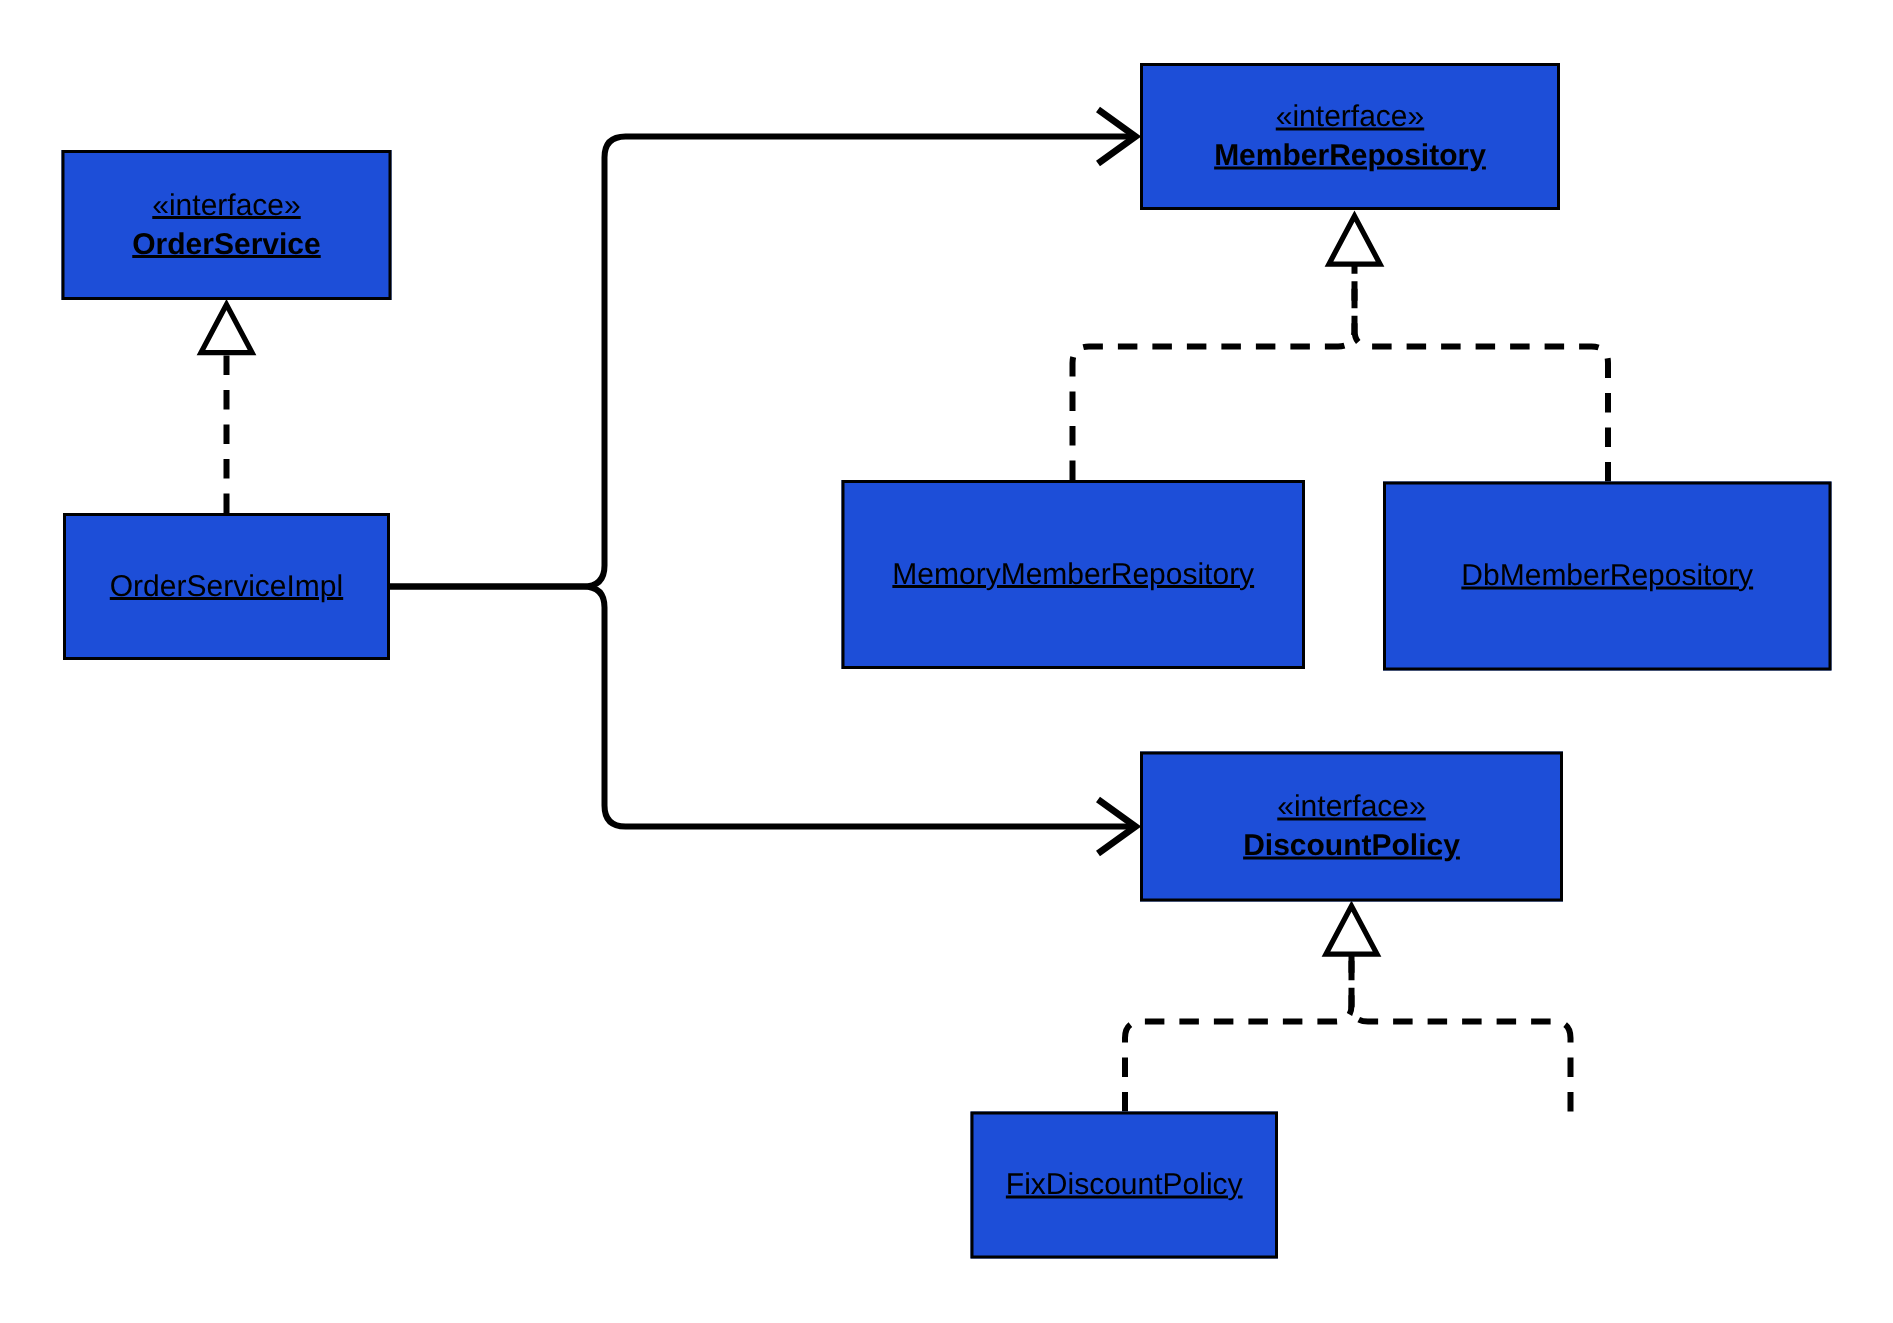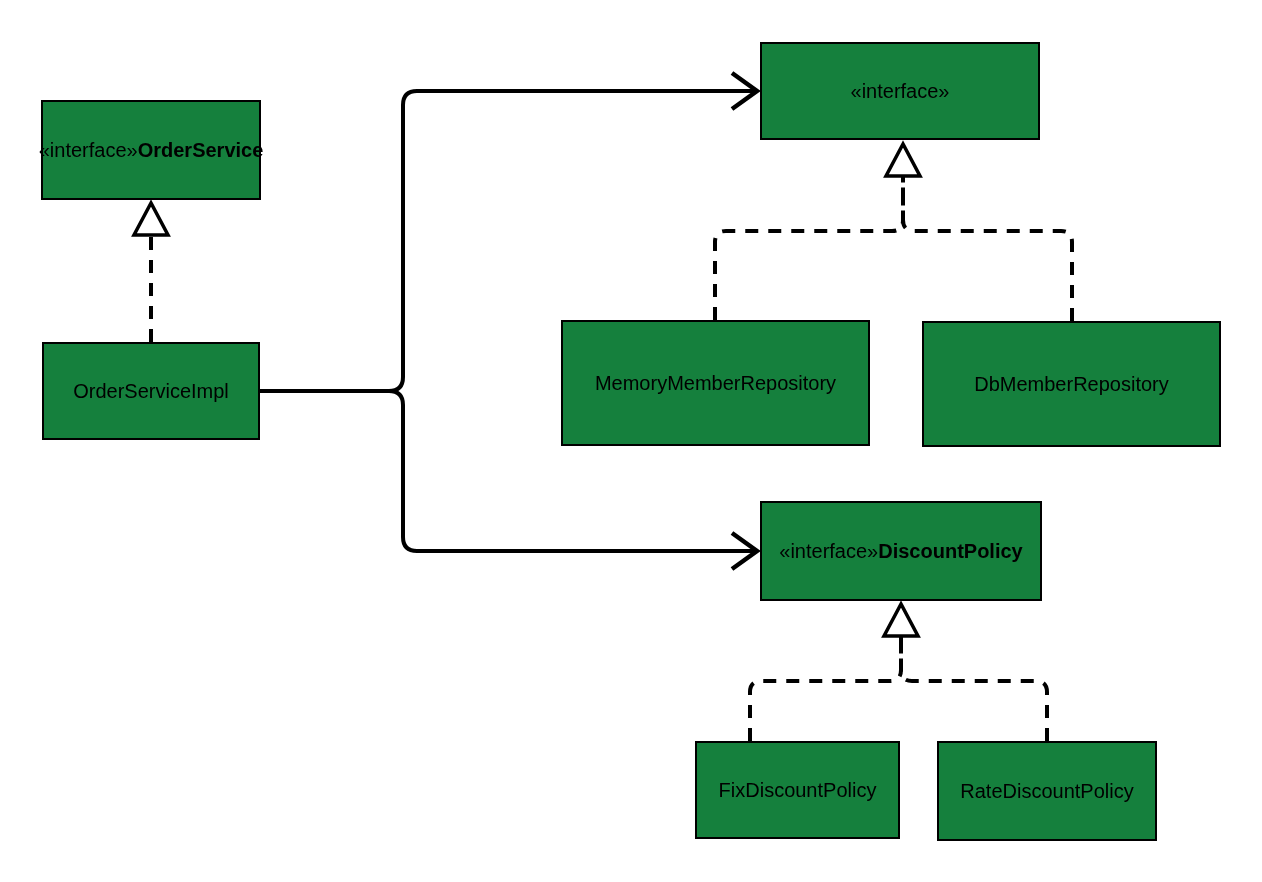--- a/index.html
+++ b/index.html
@@ -19,27 +19,28 @@
     position: absolute;
     left: 0;
     top: 0;
     width: 1262px;
     height: 882px;
   }
   .uml-box {
     position: absolute;
     box-sizing: border-box;
     border: 2px solid #000000;
-    background: #15803d;
+    background: #1d4ed8;
     display: flex;
-    flex-direction: row;
+    flex-direction: column;
     align-items: center;
     justify-content: center;
     text-align: center;
     color: #000000;
+    text-decoration: underline;
   }
   .uml-box .stereotype {
     font-size: 20px;
     line-height: 26px;
     font-weight: 400;
   }
   .uml-box .iface-name {
     font-size: 20px;
     line-height: 26px;
     font-weight: 700;
@@ -93,36 +94,34 @@
     <span class="stereotype">«interface»</span>
     <span class="iface-name">OrderService</span>
   </div>
 
   <div class="uml-box" style="left:42px; top:342px; width:218px; height:98px;">
     <span class="class-name">OrderServiceImpl</span>
   </div>
 
   <div class="uml-box" style="left:760px; top:42px; width:280px; height:98px;">
     <span class="stereotype">«interface»</span>
+    <span class="iface-name">MemberRepository</span>
   </div>
 
   <div class="uml-box" style="left:561px; top:320px; width:309px; height:126px;">
     <span class="class-name">MemoryMemberRepository</span>
   </div>
 
   <div class="uml-box" style="left:922px; top:321px; width:299px; height:126px;">
     <span class="class-name">DbMemberRepository</span>
   </div>
 
   <div class="uml-box" style="left:760px; top:501px; width:282px; height:100px;">
     <span class="stereotype">«interface»</span>
     <span class="iface-name">DiscountPolicy</span>
   </div>
 
-  <div class="uml-box" style="left:647px; top:741px; width:205px; height:98px;margin-left:48px;">
+  <div class="uml-box" style="left:647px; top:741px; width:205px; height:98px;">
     <span class="class-name">FixDiscountPolicy</span>
   </div>
 
-  <div class="uml-box" style="left:937px; top:741px; width:220px; height:100px;">
-    <span class="class-name">RateDiscountPolicy</span>
-  </div>
 
 </div>
 
 </body></html>

